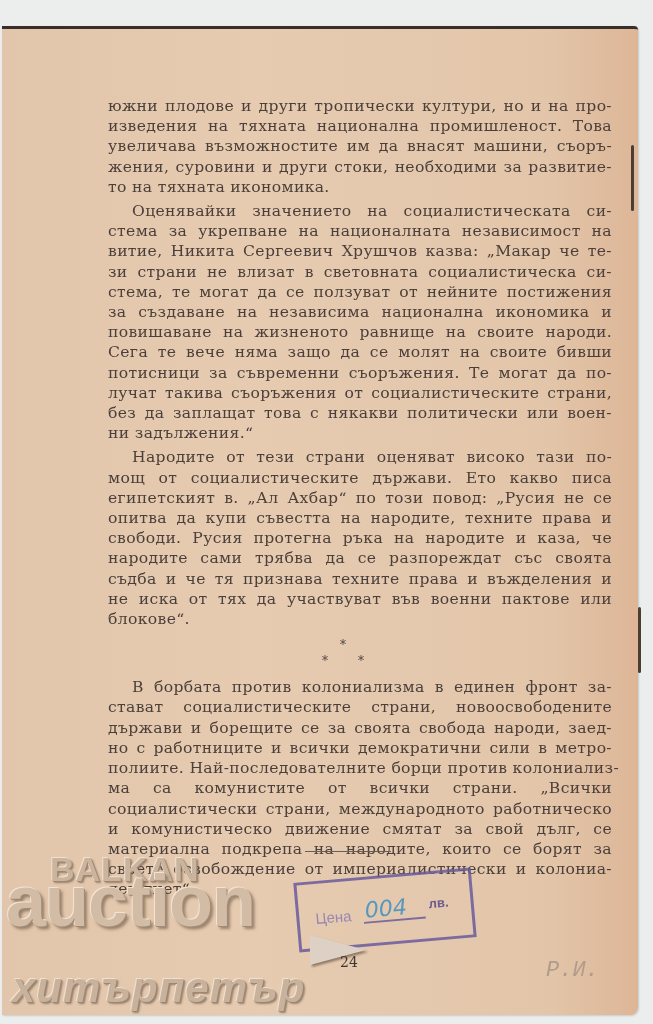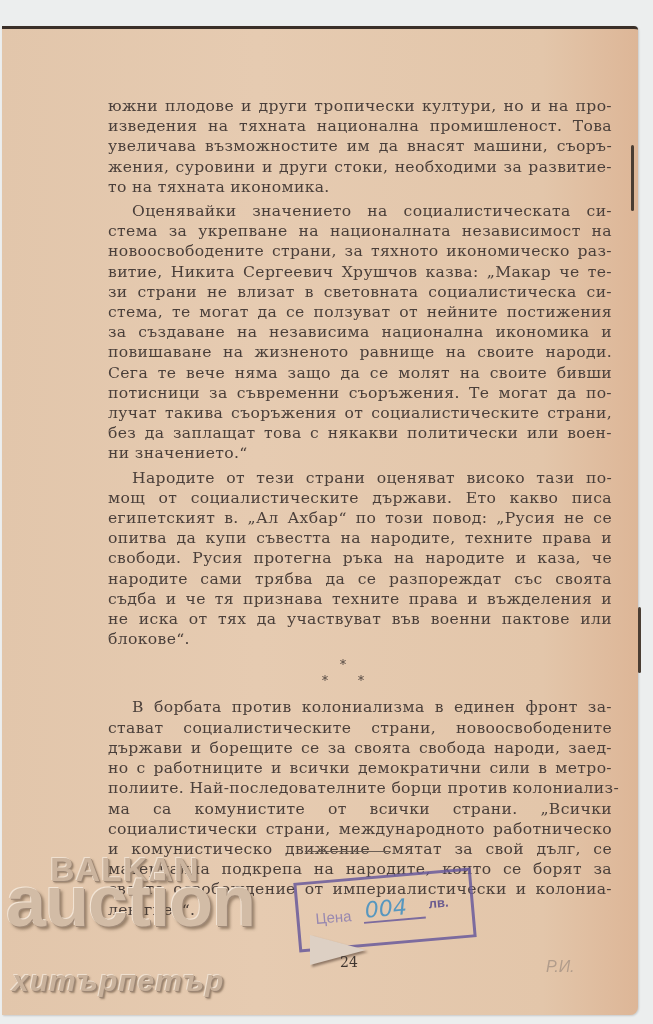--- a/index.html
+++ b/index.html
@@ -20,63 +20,62 @@
   .stars{position:relative;height:40px;color:#4a3f3a;font-size:12px;}
   .stars span{position:absolute;}
   .rule{position:absolute;left:305px;top:851px;width:86px;height:1px;background:#6b5e55;}
   .wm1{position:absolute;left:14px;top:850px;font-family:"Liberation Sans",sans-serif;font-weight:bold;
        font-size:34px;color:#cbb49e;letter-spacing:1px;
        text-shadow:1px 1px 0 #9c8674,-1px -1px 0 #efe0d0,2px 2px 2px rgba(80,60,40,.5);margin-left:36px;}
   .wm2{position:absolute;left:6px;top:860px;font-family:"Liberation Sans",sans-serif;font-weight:bold;
        font-size:72px;color:#d2bca6;letter-spacing:-1px;
        text-shadow:1px 1px 0 #a08a78,-1px -1px 0 #f2e4d5,3px 3px 3px rgba(80,60,40,.5);}
   .wm3{position:absolute;left:12px;top:964px;font-family:"Liberation Sans",sans-serif;font-weight:bold;font-style:italic;
-       font-size:30px;color:#c9b29c;letter-spacing:1px;
+       font-size:42px;color:#c9b29c;letter-spacing:1px;
        text-shadow:1px 1px 0 #9c8674,-1px -1px 0 #efe0d0,2px 2px 2px rgba(80,60,40,.5);}
   .stamp{position:absolute;left:296px;top:875px;width:172px;height:64px;
          border:3px solid #6a5b9c;transform:rotate(-5deg);opacity:.85;}
   .stamp-label{position:absolute;left:16px;top:26px;color:#8b7db0;font-family:"Liberation Sans",sans-serif;font-size:15px;}
   .stamp-value{position:absolute;left:66px;top:18px;color:#3f8fc2;font-family:"DejaVu Sans",sans-serif;font-style:italic;font-size:22px;}
   .stamp-unit{position:absolute;left:130px;top:22px;color:#54478a;font-family:"Liberation Sans",sans-serif;font-weight:bold;font-size:13px;}
   .stamp-line{position:absolute;left:64px;top:42px;width:62px;height:2px;background:#6a5b9c;}
   .pageno{position:absolute;left:310px;top:935px;width:70px;height:30px;}
   .pageno-arrow{position:absolute;left:0;top:0;width:0;height:0;border-top:15px solid transparent;border-bottom:15px solid transparent;border-left:56px solid #ddd0c4;filter:drop-shadow(2px 2px 1px rgba(60,40,30,.5));}
   .pageno-text{position:absolute;left:30px;top:19px;color:#3e3530;font-size:14px;}
-  .initials{position:absolute;left:546px;top:958px;color:#b19c8b;font-family:Liberation Sans, sans-serif;font-style:italic;font-size:16px;}
+  .initials{position:absolute;left:546px;top:958px;color:#b19c8b;font-family:Liberation Mono, monospace;font-style:italic;font-size:22px;}
 </style>
 </head>
 <body>
 
 <div class="page">
   <div class="staple" style="left:629px;top:116px;height:66px;"></div>
   <div class="staple" style="left:636px;top:578px;height:66px;"></div>
 </div>
 
 <div class="text">
   <p class="p">
     <span class="ln">южни плодове и други тропически култури, но и на про-</span>
     <span class="ln">изведения на тяхната национална промишленост. Това</span>
     <span class="ln">увеличава възможностите им да внасят машини, съоръ-</span>
     <span class="ln">жения, суровини и други стоки, необходими за развитие-</span>
     <span class="ln last">то на тяхната икономика.</span>
   </p>
   <p class="p">
     <span class="ln indent">Оценявайки значението на социалистическата си-</span>
     <span class="ln">стема за укрепване на националната независимост на</span>
-    <span class="ln">новоосвободените страни, за тяхното икономическо раз-</span>
     <span class="ln">витие, Никита Сергеевич Хрушчов казва: „Макар че те-</span>
     <span class="ln">зи страни не влизат в световната социалистическа си-</span>
     <span class="ln">стема, те могат да се ползуват от нейните постижения</span>
     <span class="ln">за създаване на независима национална икономика и</span>
     <span class="ln">повишаване на жизненото равнище на своите народи.</span>
     <span class="ln">Сега те вече няма защо да се молят на своите бивши</span>
     <span class="ln">потисници за съвременни съоръжения. Те могат да по-</span>
     <span class="ln">лучат такива съоръжения от социалистическите страни,</span>
     <span class="ln">без да заплащат това с някакви политически или воен-</span>
-    <span class="ln last">ни значението.“</span>
+    <span class="ln last">ни задължения.“</span>
   </p>
   <p class="p">
     <span class="ln indent">Народите от тези страни оценяват високо тази по-</span>
     <span class="ln">мощ от социалистическите държави. Ето какво писа</span>
     <span class="ln">египетският в. „Ал Ахбар“ по този повод: „Русия не се</span>
     <span class="ln">опитва да купи съвестта на народите, техните права и</span>
     <span class="ln">свободи. Русия протегна ръка на народите и каза, че</span>
     <span class="ln">народите сами трябва да се разпореждат със своята</span>
     <span class="ln">съдба и че тя признава техните права и въжделения и</span>
     <span class="ln">не иска от тях да участвуват във военни пактове или</span>

